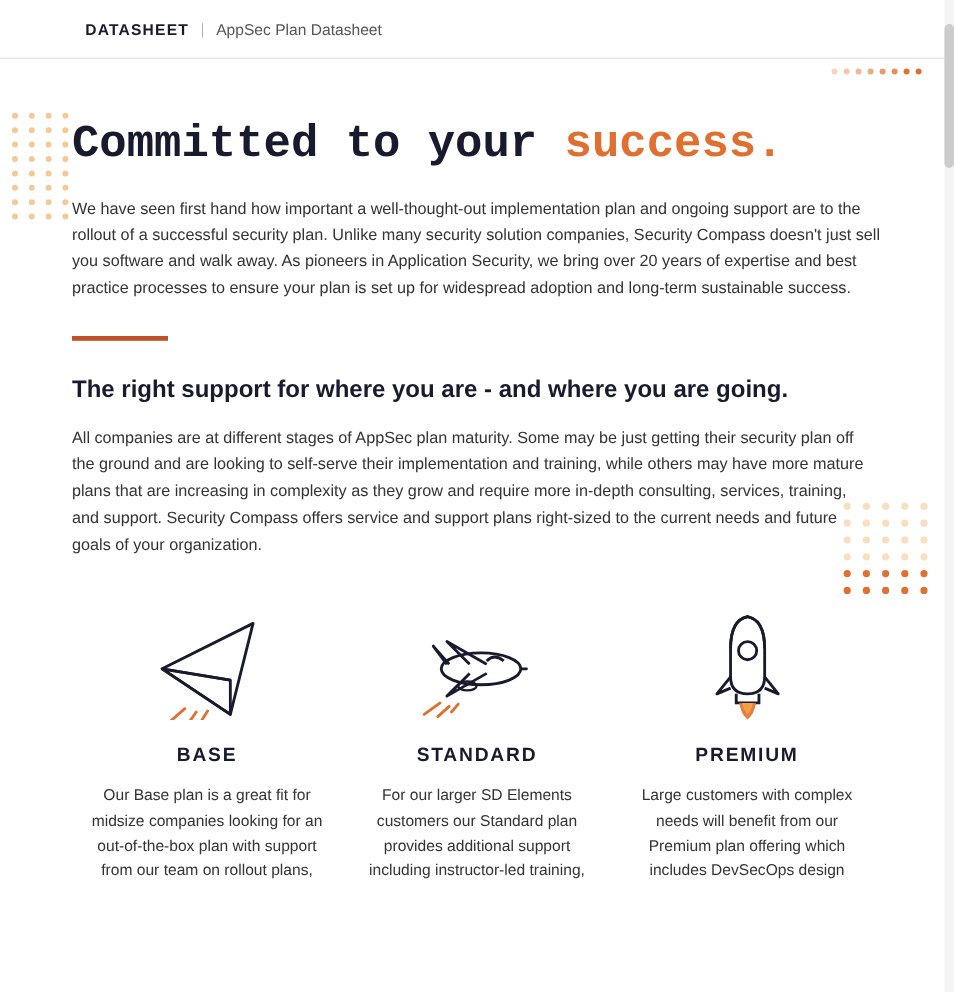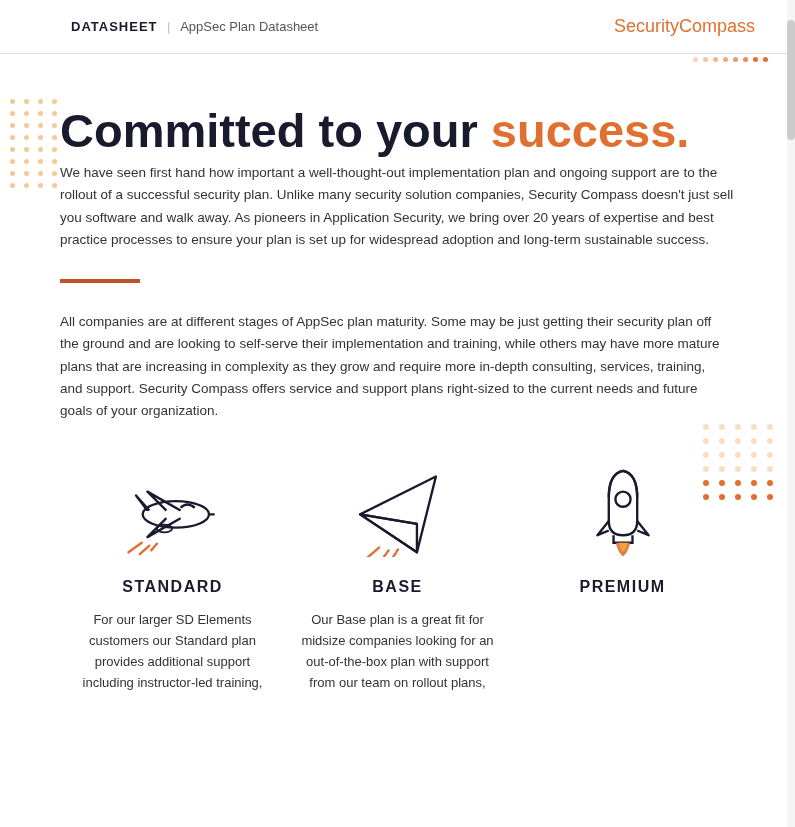--- a/index.html
+++ b/index.html
@@ -64,25 +64,25 @@
       color: #e07030;
     }
 
     
     .main-content {
       padding: 50px 60px 40px 60px;
       position: relative;
     }
 
     .hero-title {
-      font-family: Liberation Sans, sans-serif;
-      font-size: 47px;
+      font-family: Liberation Mono, monospace;
+      font-size: 38px;
       font-weight: 800;
       color: #1a1a2e;
-      margin-bottom: 4px;
+      margin-bottom: 20px;
       line-height: 1.15;
     }
 
     .hero-title .accent {
       color: #e07030;
     }
 
     .hero-description {
       font-family: Arial, sans-serif;
       font-size: 13.5px;
@@ -187,23 +187,20 @@
 
 <div class="scrollbar-area">
   <div class="scrollbar-thumb"></div>
 </div>
 
 <div class="header">
   <div class="header-left">
     <span class="header-datasheet">DATASHEET</span>
     <span class="header-divider">|</span>
     <span class="header-subtitle">AppSec Plan Datasheet</span>
-  </div>
-  <div class="header-logo">
-    <span>Security</span><span class="accent">Compass</span>
   </div>
 </div>
 
 <div style="position:absolute; top:54px; right:12px; display:flex; gap:5px; align-items:center; z-index:2;">
   <div style="width:90px;height:10px;display:flex;gap:5px;align-items:center;">
     <div style="width:5px;height:5px;border-radius:50%;background:#e07030;opacity:0.3;"></div>
     <div style="width:5px;height:5px;border-radius:50%;background:#e07030;opacity:0.4;"></div>
     <div style="width:5px;height:5px;border-radius:50%;background:#e07030;opacity:0.5;"></div>
     <div style="width:5px;height:5px;border-radius:50%;background:#e07030;opacity:0.6;"></div>
     <div style="width:5px;height:5px;border-radius:50%;background:#e07030;opacity:0.7;"></div>
@@ -251,20 +248,21 @@
   </div>
 
   <h1 class="hero-title">
     <span>Committed to your </span><span class="accent">success.</span>
   </h1>
 
   <p class="hero-description">We have seen first hand how important a well-thought-out implementation plan and ongoing support are to the rollout of a successful security plan. Unlike many security solution companies, Security Compass doesn't just sell you software and walk away. As pioneers in Application Security, we bring over 20 years of expertise and best practice processes to ensure your plan is set up for widespread adoption and long-term sustainable success.</p>
 
   <div class="orange-line"></div>
 
+  <h2 class="section-title">The right support for where you are - and where you are going.</h2>
 
   <p class="section-description">All companies are at different stages of AppSec plan maturity. Some may be just getting their security plan off the ground and are looking to self-serve their implementation and training, while others may have more mature plans that are increasing in complexity as they grow and require more in-depth consulting, services, training, and support. Security Compass offers service and support plans right-sized to the current needs and future goals of your organization.</p>
 
   <div style="position:absolute;right:20px;top:370px;display:grid;grid-template-columns:repeat(5,8px);gap:8px;">
     <div style="width:6px;height:6px;border-radius:50%;background:#f0c080;opacity:0.5;"></div>
     <div style="width:6px;height:6px;border-radius:50%;background:#f0c080;opacity:0.5;"></div>
     <div style="width:6px;height:6px;border-radius:50%;background:#f0c080;opacity:0.5;"></div>
     <div style="width:6px;height:6px;border-radius:50%;background:#f0c080;opacity:0.5;"></div>
     <div style="width:6px;height:6px;border-radius:50%;background:#f0c080;opacity:0.5;"></div>
     <div style="width:6px;height:6px;border-radius:50%;background:#f0c080;opacity:0.5;"></div>
@@ -288,20 +286,43 @@
     <div style="width:6px;height:6px;border-radius:50%;background:#e07030;"></div>
     <div style="width:6px;height:6px;border-radius:50%;background:#e07030;"></div>
     <div style="width:6px;height:6px;border-radius:50%;background:#e07030;"></div>
     <div style="width:6px;height:6px;border-radius:50%;background:#e07030;"></div>
     <div style="width:6px;height:6px;border-radius:50%;background:#e07030;"></div>
     <div style="width:6px;height:6px;border-radius:50%;background:#e07030;"></div>
     <div style="width:6px;height:6px;border-radius:50%;background:#e07030;"></div>
   </div>
 
   <div class="plans-section">
+
+    <div class="plan-col">
+      <div class="plan-icon-container">
+
+        <svg viewBox="0 0 110 95" fill="none" xmlns="http://www.w3.org/2000/svg">
+
+          <g transform="translate(10,5)">
+
+            <polygon points="5,45 85,5 65,85" fill="none" stroke="#1a1a2e" stroke-width="2.5" stroke-linejoin="round"></polygon>
+
+            <line x1="5" y1="45" x2="65" y2="55" stroke="#1a1a2e" stroke-width="2.5"></line>
+
+            <polygon points="5,45 65,55 65,85" fill="none" stroke="#1a1a2e" stroke-width="2.5" stroke-linejoin="round"></polygon>
+
+            <line x1="25" y1="80" x2="10" y2="93" stroke="#e07030" stroke-width="2.5" stroke-linecap="round"></line>
+            <line x1="35" y1="83" x2="28" y2="93" stroke="#e07030" stroke-width="2.5" stroke-linecap="round"></line>
+            <line x1="45" y1="82" x2="40" y2="90" stroke="#e07030" stroke-width="2.5" stroke-linecap="round"></line>
+          </g>
+        </svg>
+      </div>
+      <div class="plan-name">BASE</div>
+      <p class="plan-description">Our Base plan is a great fit for midsize companies looking for an out-of-the-box plan with support from our team on rollout plans,</p>
+    </div>
 
     <div class="plan-col">
       <div class="plan-icon-container">
 
         <svg viewBox="0 0 110 95" fill="none" xmlns="http://www.w3.org/2000/svg">
           <g transform="translate(8,8)">
 
             <ellipse cx="50" cy="42" rx="35" ry="14" fill="none" stroke="#1a1a2e" stroke-width="2.5"></ellipse>
 
             <path d="M85,42 Q95,42 85,42" stroke="#1a1a2e" stroke-width="2.5"></path>
@@ -323,60 +344,38 @@
         </svg>
       </div>
       <div class="plan-name">STANDARD</div>
       <p class="plan-description">For our larger SD Elements customers our Standard plan provides additional support including instructor-led training,</p>
     </div>
 
     <div class="plan-col">
       <div class="plan-icon-container">
 
         <svg viewBox="0 0 110 95" fill="none" xmlns="http://www.w3.org/2000/svg">
-
-          <g transform="translate(10,5)">
-
-            <polygon points="5,45 85,5 65,85" fill="none" stroke="#1a1a2e" stroke-width="2.5" stroke-linejoin="round"></polygon>
-
-            <line x1="5" y1="45" x2="65" y2="55" stroke="#1a1a2e" stroke-width="2.5"></line>
-
-            <polygon points="5,45 65,55 65,85" fill="none" stroke="#1a1a2e" stroke-width="2.5" stroke-linejoin="round"></polygon>
-
-            <line x1="25" y1="80" x2="10" y2="93" stroke="#e07030" stroke-width="2.5" stroke-linecap="round"></line>
-            <line x1="35" y1="83" x2="28" y2="93" stroke="#e07030" stroke-width="2.5" stroke-linecap="round"></line>
-            <line x1="45" y1="82" x2="40" y2="90" stroke="#e07030" stroke-width="2.5" stroke-linecap="round"></line>
-          </g>
-        </svg>
-      </div>
-      <div class="plan-name">BASE</div>
-      <p class="plan-description">Our Base plan is a great fit for midsize companies looking for an out-of-the-box plan with support from our team on rollout plans,</p>
-    </div>
-
-    <div class="plan-col">
-      <div class="plan-icon-container">
-
-        <svg viewBox="0 0 110 95" fill="none" xmlns="http://www.w3.org/2000/svg">
           <g transform="translate(20,2)">
 
             <path d="M35,70 Q20,70 20,55 L20,30 Q20,5 35,2 Q50,5 50,30 L50,55 Q50,70 35,70Z" fill="none" stroke="#1a1a2e" stroke-width="2.5"></path>
 
             <path d="M20,30 Q20,5 35,2 Q50,5 50,30" fill="none" stroke="#1a1a2e" stroke-width="2.5"></path>
 
             <circle cx="35" cy="32" r="8" fill="none" stroke="#1a1a2e" stroke-width="2.5"></circle>
 
             <path d="M20,55 L8,70 L20,65" fill="none" stroke="#1a1a2e" stroke-width="2.5" stroke-linejoin="round"></path>
 
             <path d="M50,55 L62,70 L50,65" fill="none" stroke="#1a1a2e" stroke-width="2.5" stroke-linejoin="round"></path>
 
             <path d="M25,70 L25,78 L45,78 L45,70" fill="none" stroke="#1a1a2e" stroke-width="2.5"></path>
 
             <path d="M28,78 Q30,88 35,92 Q40,88 42,78" fill="#e07030" stroke="#e07030" stroke-width="1" opacity="0.9"></path>
             <path d="M30,78 Q32,85 35,88 Q38,85 40,78" fill="#f5a040" stroke="none"></path>
           </g>
         </svg>
       </div>
       <div class="plan-name">PREMIUM</div>
+      <p class="plan-description">Large customers with complex needs will benefit from our Premium plan offering which includes DevSecOps design</p>
     </div>
 
   </div>
 
 </div>
 
 </body></html>

